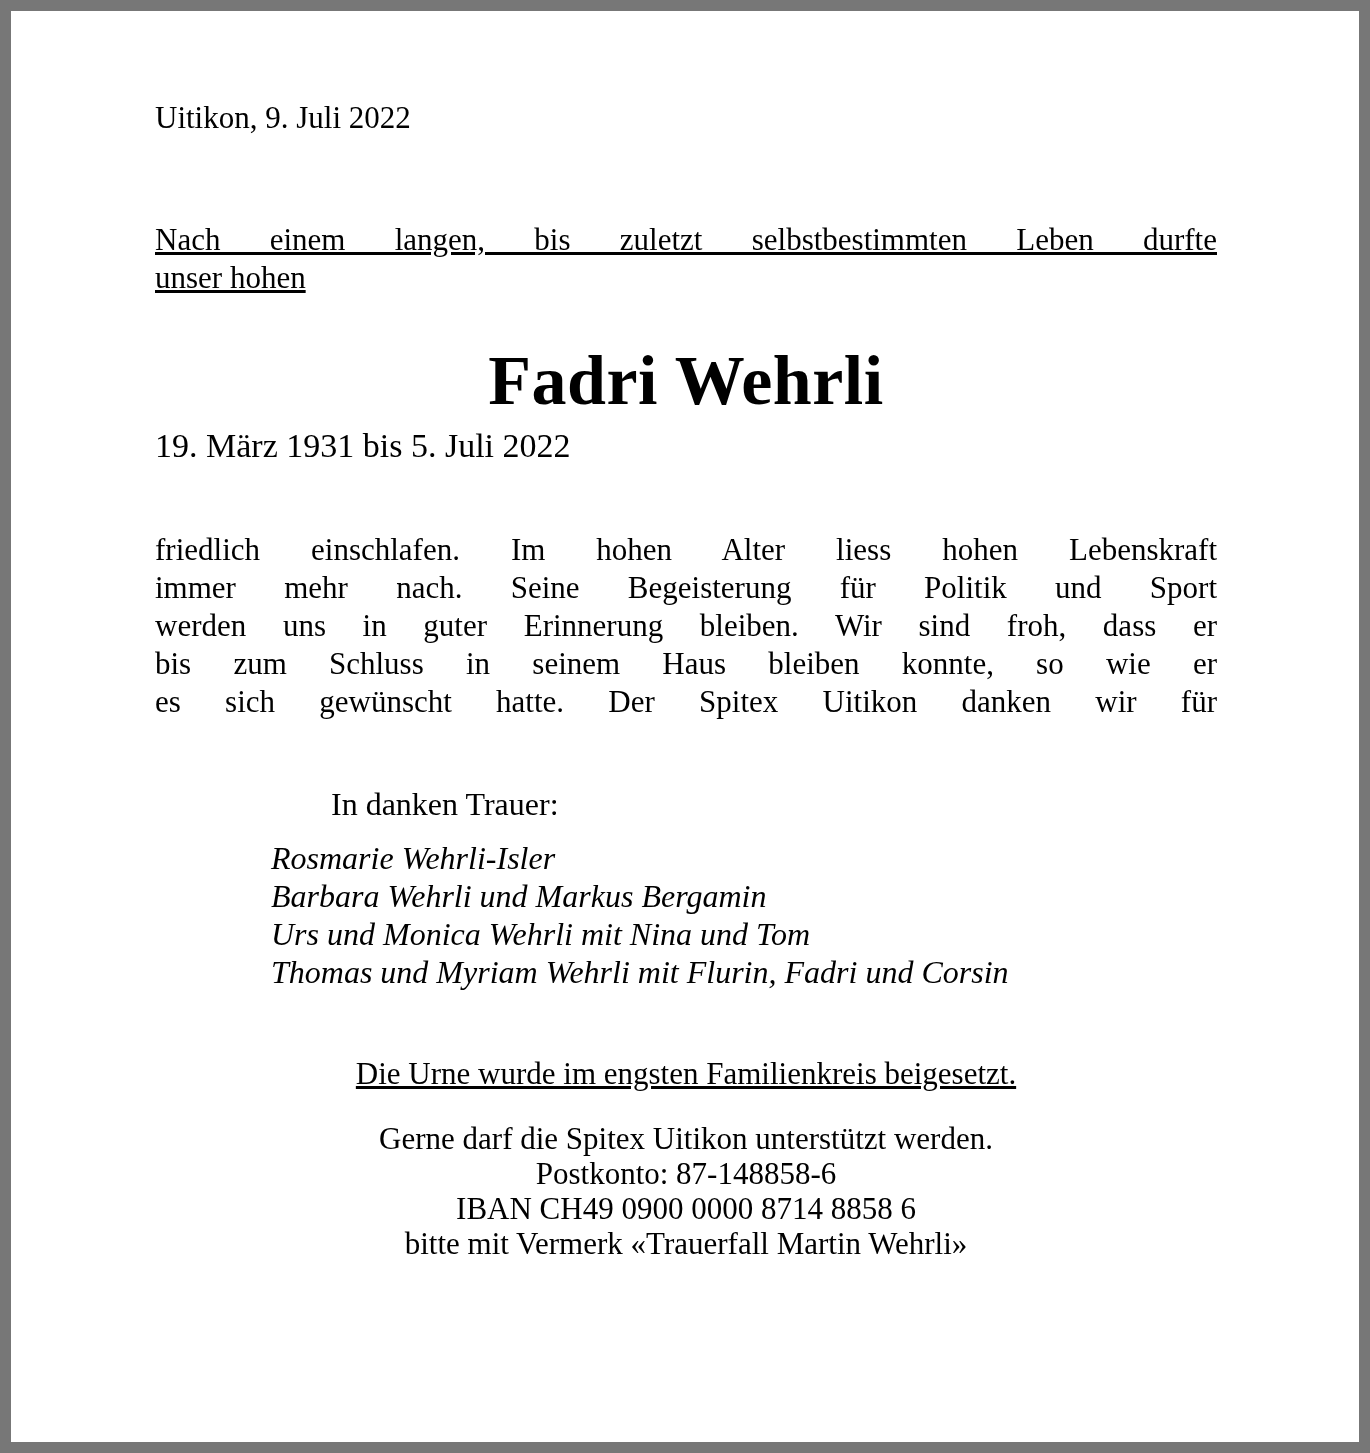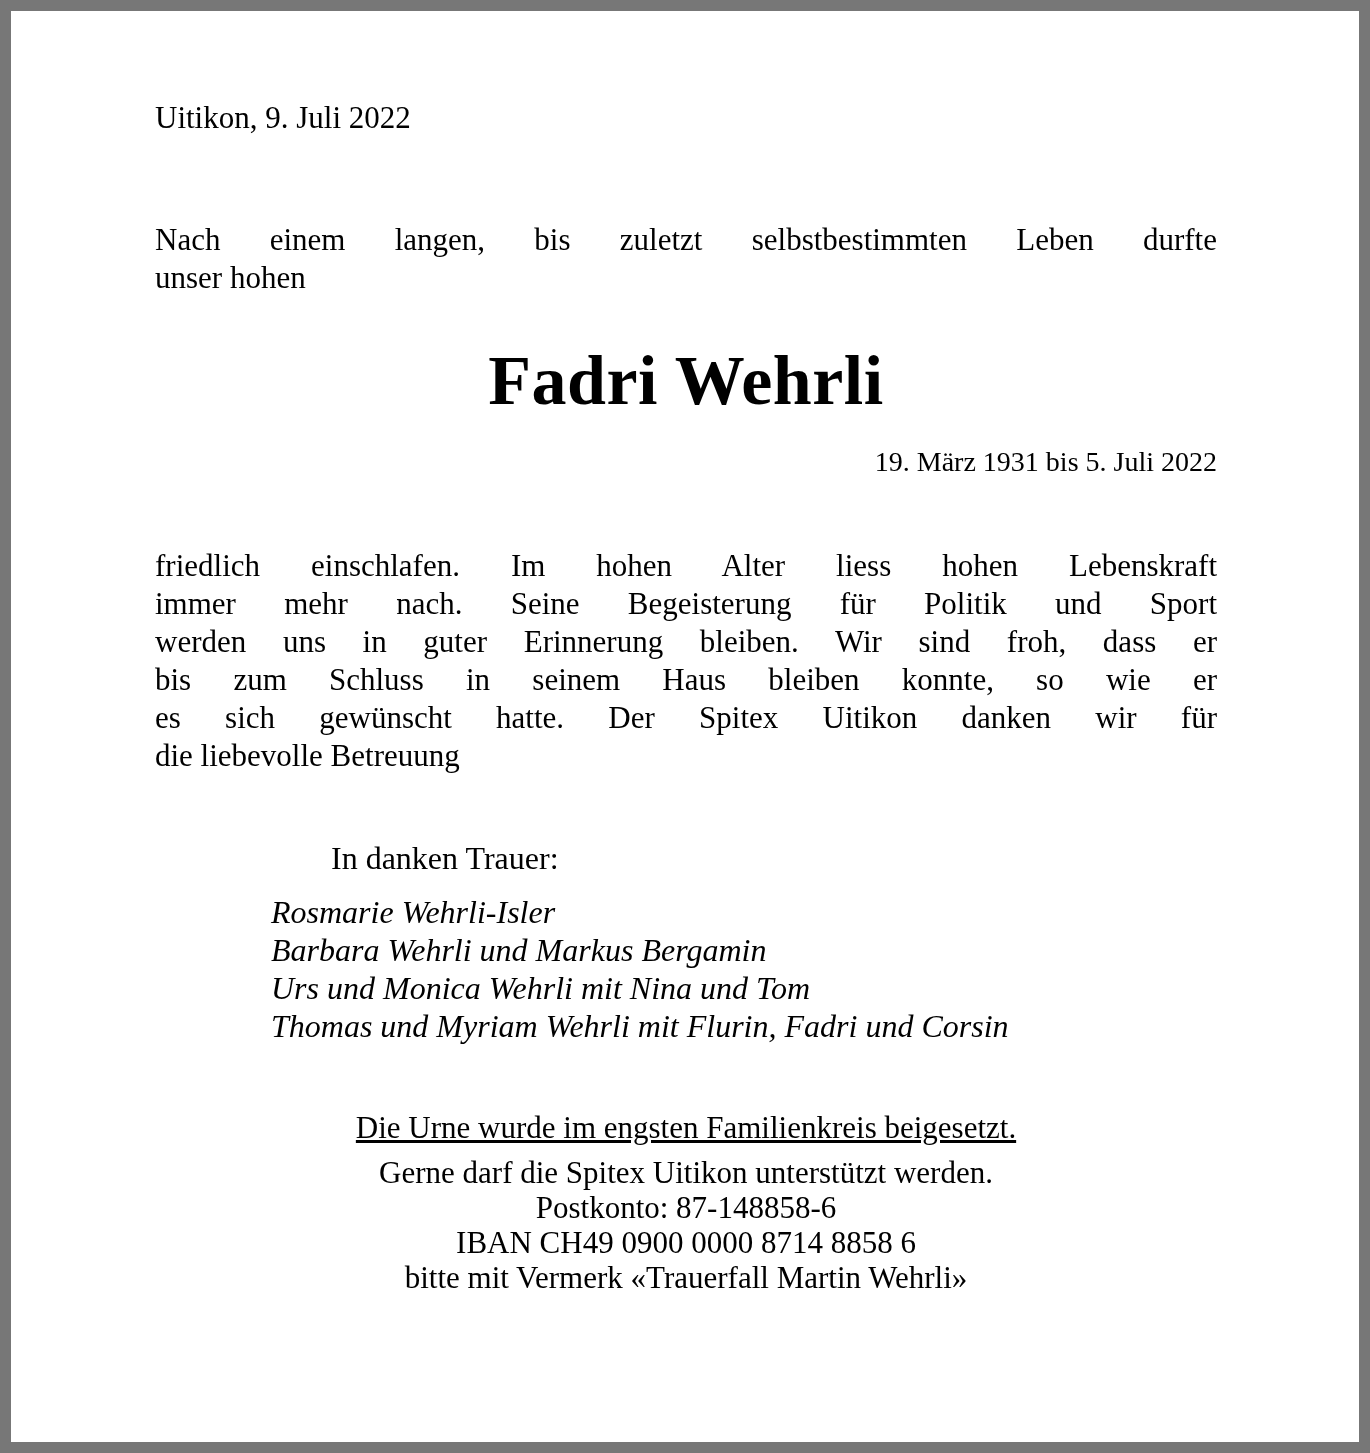--- a/index.html
+++ b/index.html
@@ -24,37 +24,38 @@
     padding: 88px 142px 60px 144px;
   }
   .dateline {
     font-size: 31px;
     line-height: 38px;
   }
   .intro {
     margin-top: 84px;
     font-size: 31px;
     line-height: 38px;
+    text-decoration: underline;
   }
   .just {
     text-align: justify;
     text-align-last: justify;
   }
   .deceased-name {
     margin-top: 46px;
     text-align: center;
     font-size: 70px;
     font-weight: bold;
     line-height: 76px;
     letter-spacing: 0.5px;
   }
   .life-dates {
-    margin-top: 24px;
-    text-align: right;
-    font-size: 28px;
+    margin-top: 8px;
+    text-align: left;
+    font-size: 34px;
     line-height: 38px;
   }
   .body-par {
     margin-top: 66px;
     font-size: 31px;
     line-height: 38px;
   }
   .mourning {
     margin-top: 64px;
     margin-left: 176px;
@@ -69,21 +70,21 @@
     font-style: italic;
   }
   .urn-line {
     margin-top: 64px;
     text-align: center;
     font-size: 31px;
     line-height: 38px;
     text-decoration: underline;
   }
   .donation {
-    margin-top: 8px;
+    margin-top: 28px;
     text-align: center;
     font-size: 31px;
     line-height: 35px;
   }
 </style>
 </head>
 <body>
 
 <div class="page">
   <div class="inner">
@@ -98,21 +99,20 @@
     <div class="deceased-name">Fadri Wehrli</div>
 
     <div class="life-dates">19. März 1931 bis 5. Juli 2022</div>
 
     <div class="body-par">
       <div class="just">friedlich einschlafen. Im hohen Alter liess hohen Lebenskraft</div>
       <div class="just">immer mehr nach. Seine Begeisterung für Politik und Sport</div>
       <div class="just">werden uns in guter Erinnerung bleiben. Wir sind froh, dass er</div>
       <div class="just">bis zum Schluss in seinem Haus bleiben konnte, so wie er</div>
       <div class="just">es sich gewünscht hatte. Der Spitex Uitikon danken wir für</div>
-      <div>die liebevolle Betreuung</div>
     </div>
 
     <div class="mourning">In danken Trauer:</div>
 
     <div class="mourners">
       <div>Rosmarie Wehrli-Isler</div>
       <div>Barbara Wehrli und Markus Bergamin</div>
       <div>Urs und Monica Wehrli mit Nina und Tom</div>
       <div>Thomas und Myriam Wehrli mit Flurin, Fadri und Corsin</div>
     </div>

